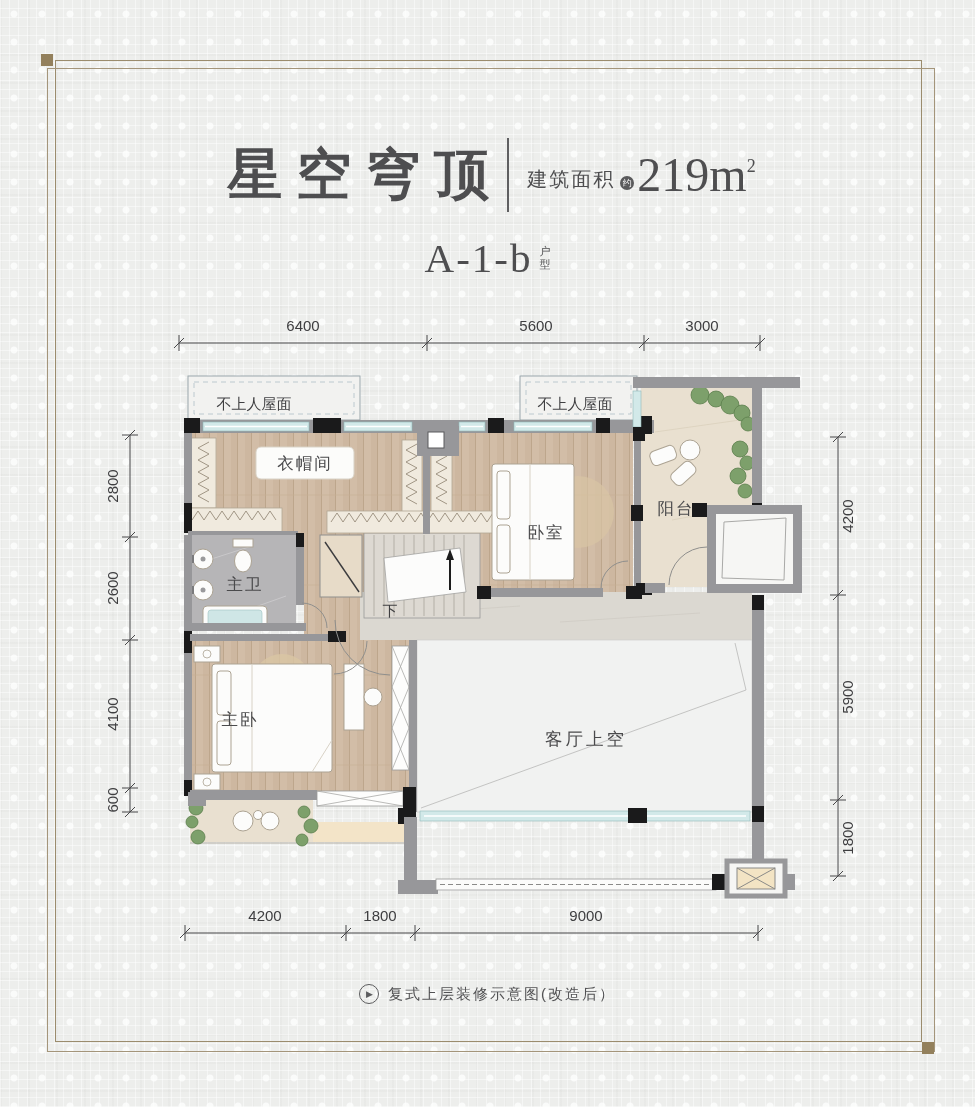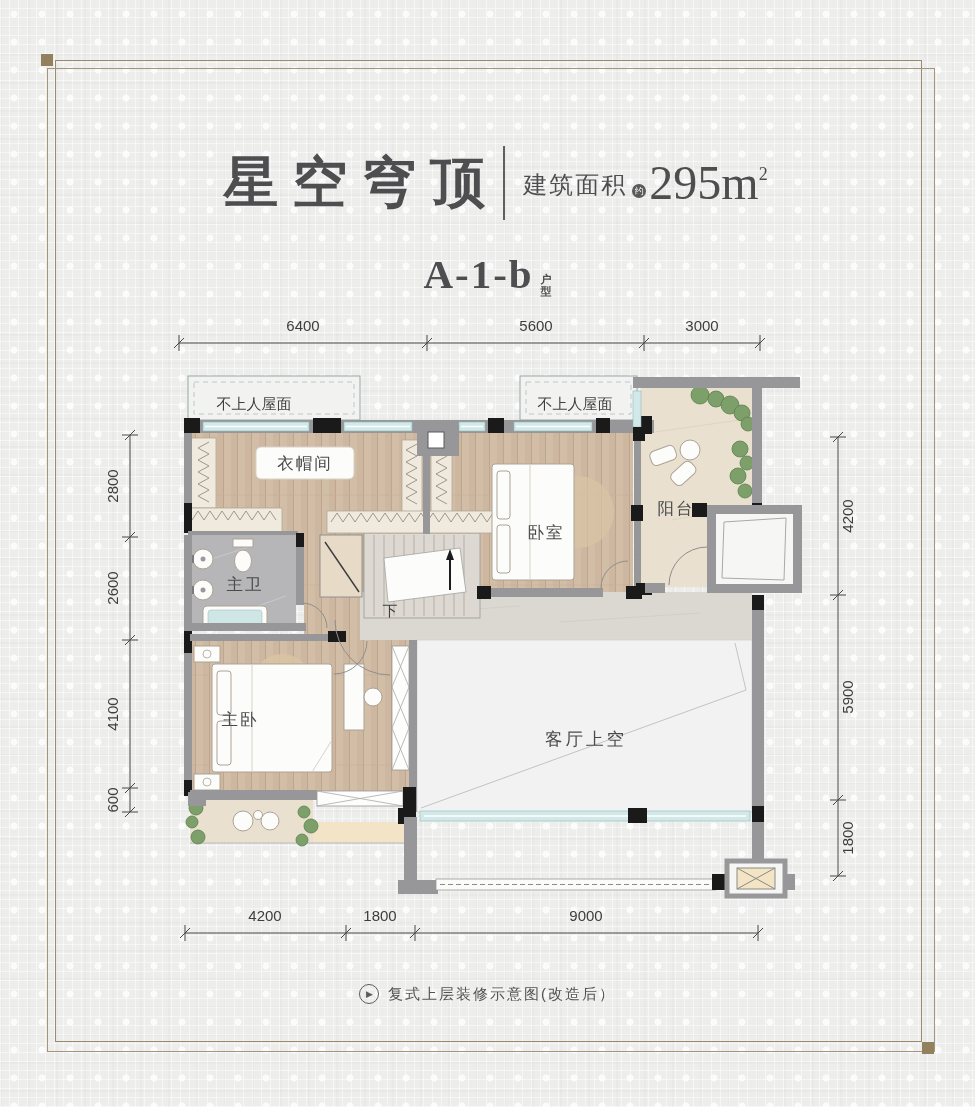--- a/index.html
+++ b/index.html
@@ -13,31 +13,31 @@
       repeating-linear-gradient(0deg, rgba(120,120,115,.04) 0 2px, transparent 2px 28px),
       repeating-linear-gradient(90deg, rgba(120,120,115,.04) 0 2px, transparent 2px 28px);
     background-size:9px 9px,9px 9px,28px 28px,28px 28px,28px 28px;}
   .frame-outer{position:absolute;left:55px;top:60px;width:865px;height:980px;border:1px solid #9b8c6d;}
   .frame-inner{position:absolute;left:47px;top:68px;width:886px;height:982px;border:1px solid #a4957a;}
   .corner{position:absolute;width:12px;height:12px;background:#93805c;}
   .corner.tl{left:41px;top:54px;}
   .corner.br{left:922px;top:1042px;}
   .header{position:absolute;left:0;top:130px;width:100%;text-align:center;color:#4b4b4d;}
   .title-row{display:flex;justify-content:center;align-items:center;gap:18px;}
-  .main-title{font-family:"Liberation Serif",serif;font-size:55px;font-weight:700;letter-spacing:14px;margin:16px;color:#4e4e50;margin-right:-14px;}
+  .main-title{font-family:"Liberation Serif",serif;font-size:55px;font-weight:700;letter-spacing:14px;margin:8px;color:#4e4e50;margin-right:-14px;}
   .v-divider{width:2px;height:74px;background:#5f5f61;}
   .info-block{text-align:left;}
   .info-line1{display:flex;align-items:flex-end;font-family:"Liberation Serif",serif;color:#4e4e50;}
-  .area-label{font-size:24px;padding-bottom:6px;letter-spacing:2px;}
+  .area-label{font-size:20px;padding-bottom:6px;letter-spacing:2px;}
   .approx-badge{display:inline-block;width:14px;height:14px;border-radius:50%;background:#5a5a5c;color:#fff;
     font-size:9px;line-height:14px;text-align:center;margin:0 3px 9px 5px;}
   .area-value{font-size:48px;line-height:1;}
   .area-sup{font-size:18px;position:relative;top:-22px;}
   .info-line2{font-size:20px;letter-spacing:10px;color:#5a5a5c;margin-top:5px;font-family:"Liberation Serif",serif;}
-  .unit-row{display:flex;justify-content:center;align-items:flex-end;margin-top:14px;font-weight:bold;}
+  .unit-row{display:flex;justify-content:center;align-items:center;margin-top:14px;}
   .unit-code{font-family:"Liberation Serif",serif;font-size:41px;color:#4e4e50;letter-spacing:2px;}
   .unit-suffix{display:inline-flex;flex-direction:column;font-size:11px;line-height:1.15;margin-left:7px;color:#4e4e50;}
   .plan-svg{position:absolute;left:0;top:0;}
   .caption-row{position:absolute;left:0;top:984px;width:100%;display:flex;justify-content:center;align-items:center;gap:9px;color:#525254;}
   .play-icon{display:inline-flex;width:20px;height:20px;border:1.4px solid #5c5c5e;border-radius:50%;
     align-items:center;justify-content:center;font-size:9px;color:#5c5c5e;padding-left:1px;box-sizing:border-box;}
   .caption-text{font-size:15px;letter-spacing:2px;}
   
   text{font-family:"Liberation Sans",sans-serif;}
   .lbl{font-size:16.5px;fill:#4a4a4c;letter-spacing:2px;text-anchor:middle;}
@@ -65,21 +65,21 @@
   <div class="corner br"></div>
 
   <div class="header">
     <div class="title-row">
       <h1 class="main-title">星空穹顶</h1>
       <div class="v-divider"></div>
       <div class="info-block">
         <div class="info-line1">
           <span class="area-label">建筑面积</span>
           <span class="approx-badge">约</span>
-          <span class="area-value">295m</span>
+          <span class="area-value">219m</span>
           <span class="area-sup">2</span>
         </div>
       </div>
     </div>
     <div class="unit-row">
       <span class="unit-code">A-1-b</span>
       <span class="unit-suffix">
         <span>户</span>
         <span>型</span>
       </span>

